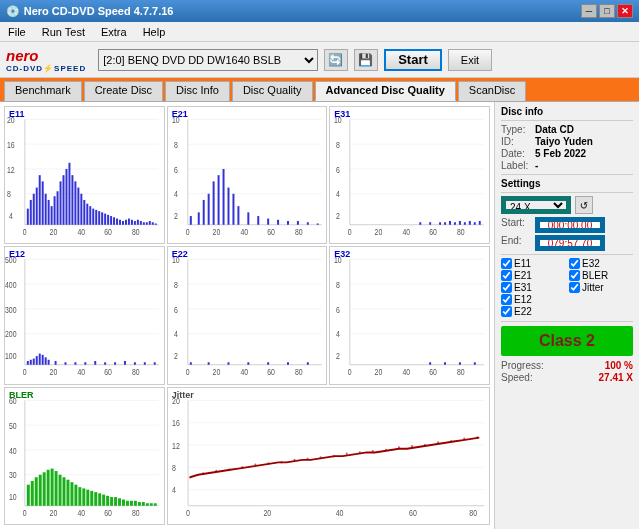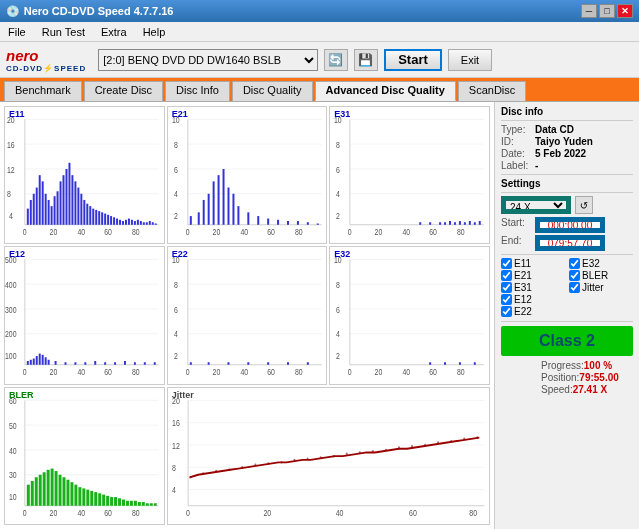--- a/index.html
+++ b/index.html
@@ -218,34 +218,33 @@
       display: flex; align-items: center; gap: 2px;
       font-size: 10px;
     }
     .checkbox-item input[type=checkbox] {
       width: 11px; height: 11px;
       margin: 0;
     }
 
     .class-badge {
       background: #00c000;
-      color: #0c4a6e;
+      color: #7f1d1d;
       font-size: 16px;
       font-weight: bold;
       text-align: center;
       padding: 6px 0;
       margin: 4px 0;
       border-radius: 2px;
     }
 
     .progress-section { margin-top: 4px; }
     .progress-row {
-      display: flex; 
+      display: flex; justify-content: space-between;
       margin-bottom: 1px;
-      margin-left: 40px;
     }
     .progress-key { color: #555; }
     .progress-val { color: #c00; font-weight: bold; }
 
     
     .chart-svg {
       width: 100%; height: 100%;
       position: absolute;
       top: 0; left: 0;
     }
@@ -759,23 +758,19 @@
     <hr class="divider">
 
     <div class="class-badge">Class 2</div>
 
     <div class="progress-section">
       <div class="progress-row">
         <span class="progress-key">Progress:</span>
         <span class="progress-val">100 %</span>
       </div>
       <div class="progress-row">
-        <span class="progress-key">Position:</span>
-        <span class="progress-val">79:55.00</span>
-      </div>
-      <div class="progress-row">
         <span class="progress-key">Speed:</span>
         <span class="progress-val">27.41 X</span>
       </div>
     </div>
 
   </div>
 </div>
 
 </body></html>

